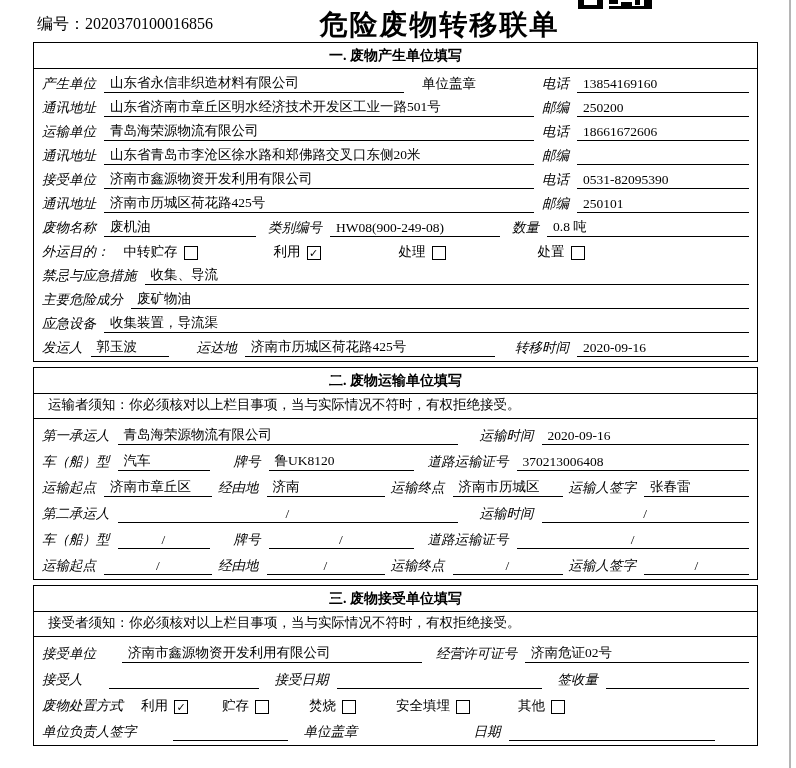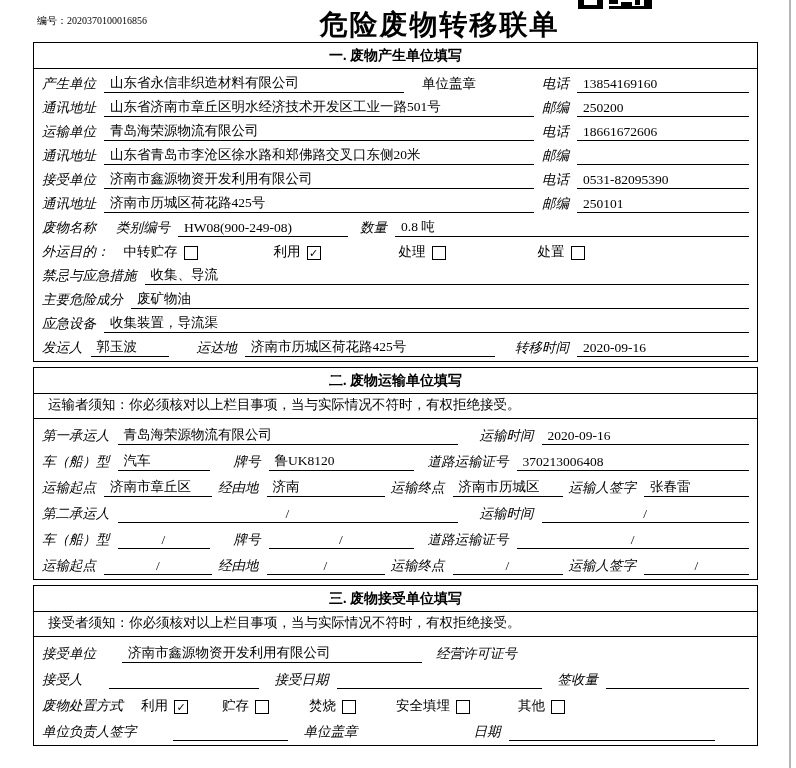--- a/index.html
+++ b/index.html
@@ -1,20 +1,20 @@
 <!DOCTYPE html>
 <html><head>
 <meta charset="utf-8">
 <style>
   html,body{margin:0;padding:0;background:#fff;width:796px;height:768px;overflow:hidden;
     font-family:"Liberation Serif","DejaVu Serif",serif;color:#000;}
   .page{position:relative;width:725px;margin-left:33px;}
   .page-edge{position:absolute;left:789px;top:0;width:2px;height:768px;background:#b5b5b5;}
   .topbar{position:relative;height:36px;padding-top:6px;}
-  .serial{position:absolute;left:4px;top:14px;font-size:10px;white-space:nowrap;}
+  .serial{position:absolute;left:4px;top:14px;font-size:16px;white-space:nowrap;}
   .title{text-align:center;font-size:28px;font-weight:bold;letter-spacing:2px;padding-left:88px;}
   .qr{position:absolute;left:578px;top:0;width:74px;height:9px;}
   .qr div{position:absolute;background:#000;}
   .box{border:1.6px solid #000;margin-bottom:5px;padding:0 8px 4px 8px;}
   .sec-h{font-weight:bold;font-size:14px;margin:0 -8px;padding:4px 14px 3px 14px;border-bottom:1.5px solid #000;text-align:center;}
   .row{display:flex;align-items:flex-end;height:24px;font-size:13.5px;white-space:nowrap;}
   .row.tall{height:26px;}
   .notice{margin:0 -8px;padding:2px 14px 4px 14px;border-bottom:1.5px solid #000;font-size:13.5px;}
   .lbl{margin-right:8px;font-style:italic;}
   .u{border-bottom:1px solid #000;display:inline-block;padding:0 4px 0 6px;box-sizing:border-box;}
@@ -89,20 +89,21 @@
 
     <div class="row">
       <span class="lbl">通讯地址</span>
       <span class="u" style="width:430px">济南市历城区荷花路425号</span>
       <span class="lbl ra">邮编</span>
       <span class="u" style="width:172px">250101</span>
     </div>
 
     <div class="row">
       <span class="lbl">废物名称</span>
+      <span class="u" style="width:152px">废机油</span>
       <span class="lbl" style="margin-left:12px">类别编号</span>
       <span class="u" style="width:170px">HW08(900-249-08)</span>
       <span class="lbl" style="margin-left:12px">数量</span>
       <span class="u fx">0.8 吨</span>
     </div>
 
 
     <div class="row">
       <span class="lbl">外运目的：</span>
       <span class="opt" style="margin-left:6px">
@@ -208,20 +209,21 @@
   </div>
 
   <div class="box">
     <div class="sec-h">三. 废物接受单位填写</div>
     <div class="notice">接受者须知：你必须核对以上栏目事项，当与实际情况不符时，有权拒绝接受。</div>
 
     <div class="row tall">
       <span class="lbl">接受单位</span>
       <span class="u" style="width:300px;margin-left:18px">济南市鑫源物资开发利用有限公司</span>
       <span class="lbl" style="margin-left:14px">经营许可证号</span>
+      <span class="u fx">济南危证02号</span>
     </div>
 
     <div class="row tall">
       <span class="lbl">接受人</span>
       <span class="u" style="width:150px;margin-left:18px"></span>
       <span class="lbl" style="margin-left:16px">接受日期</span>
       <span class="u" style="width:205px"></span>
       <span class="lbl" style="margin-left:16px">签收量</span>
       <span class="u fx"></span>
     </div>

